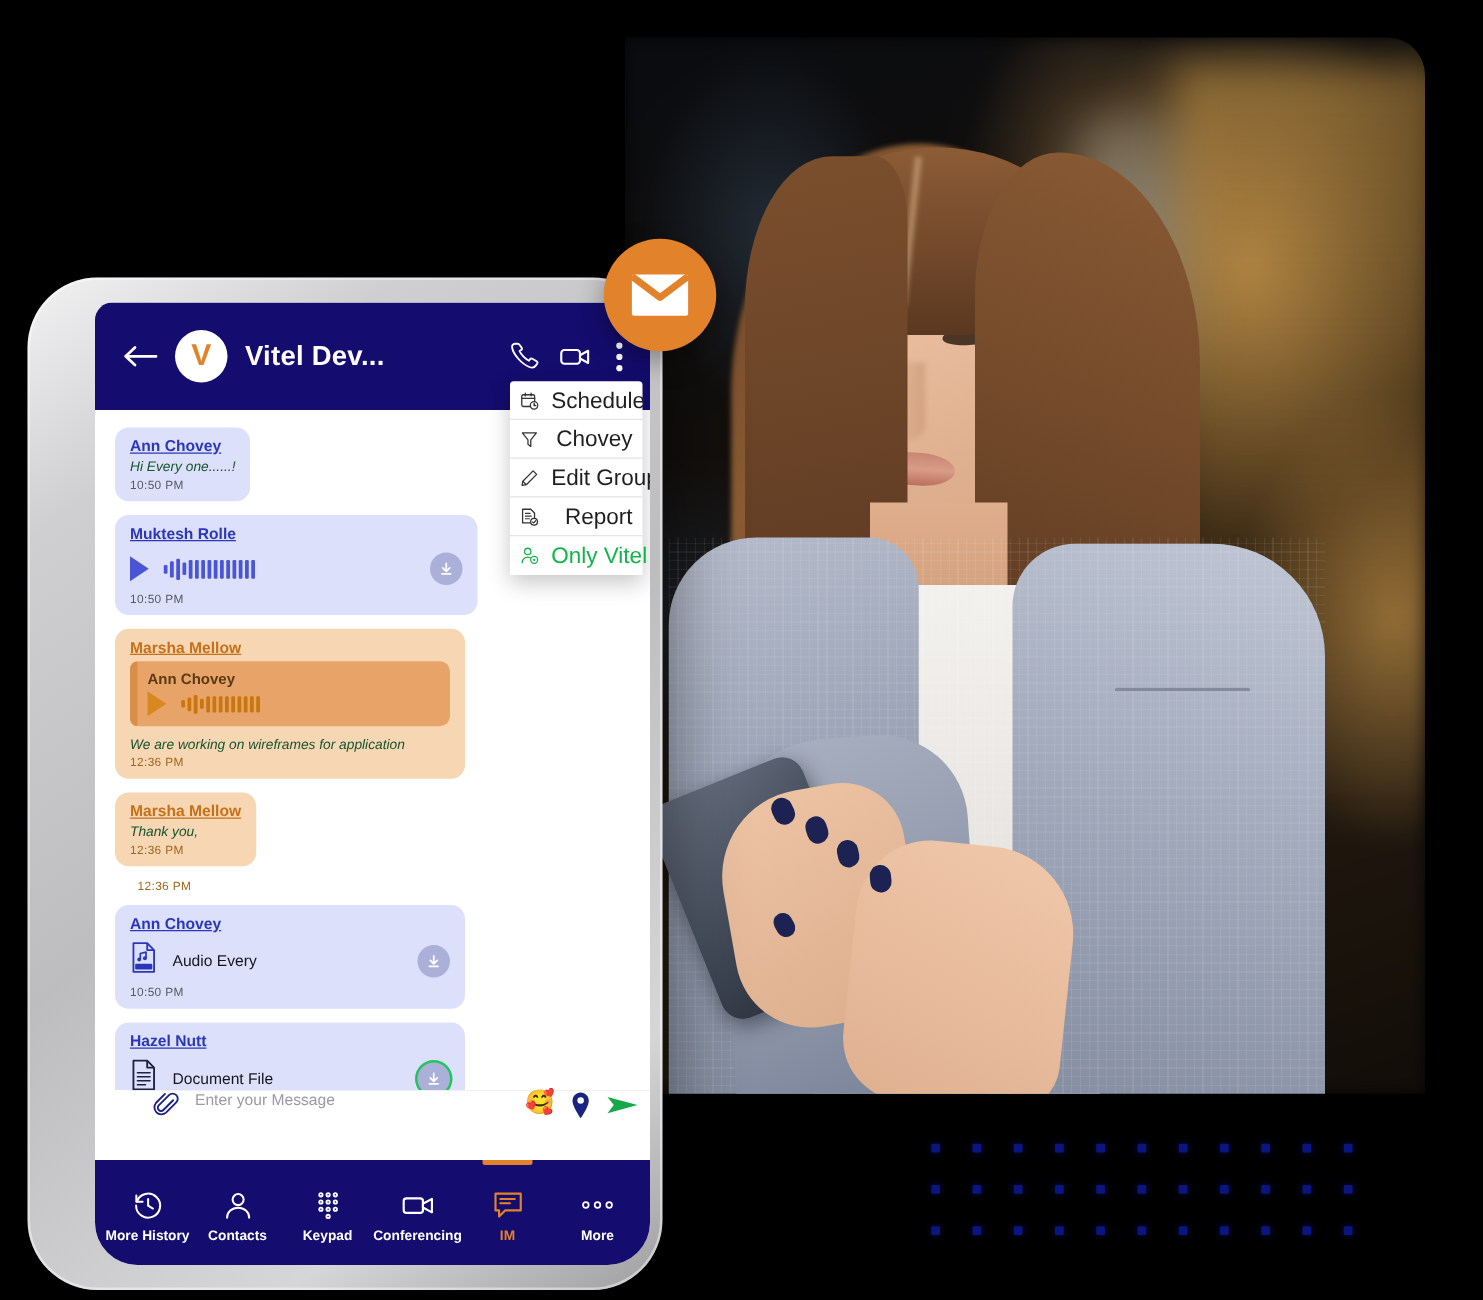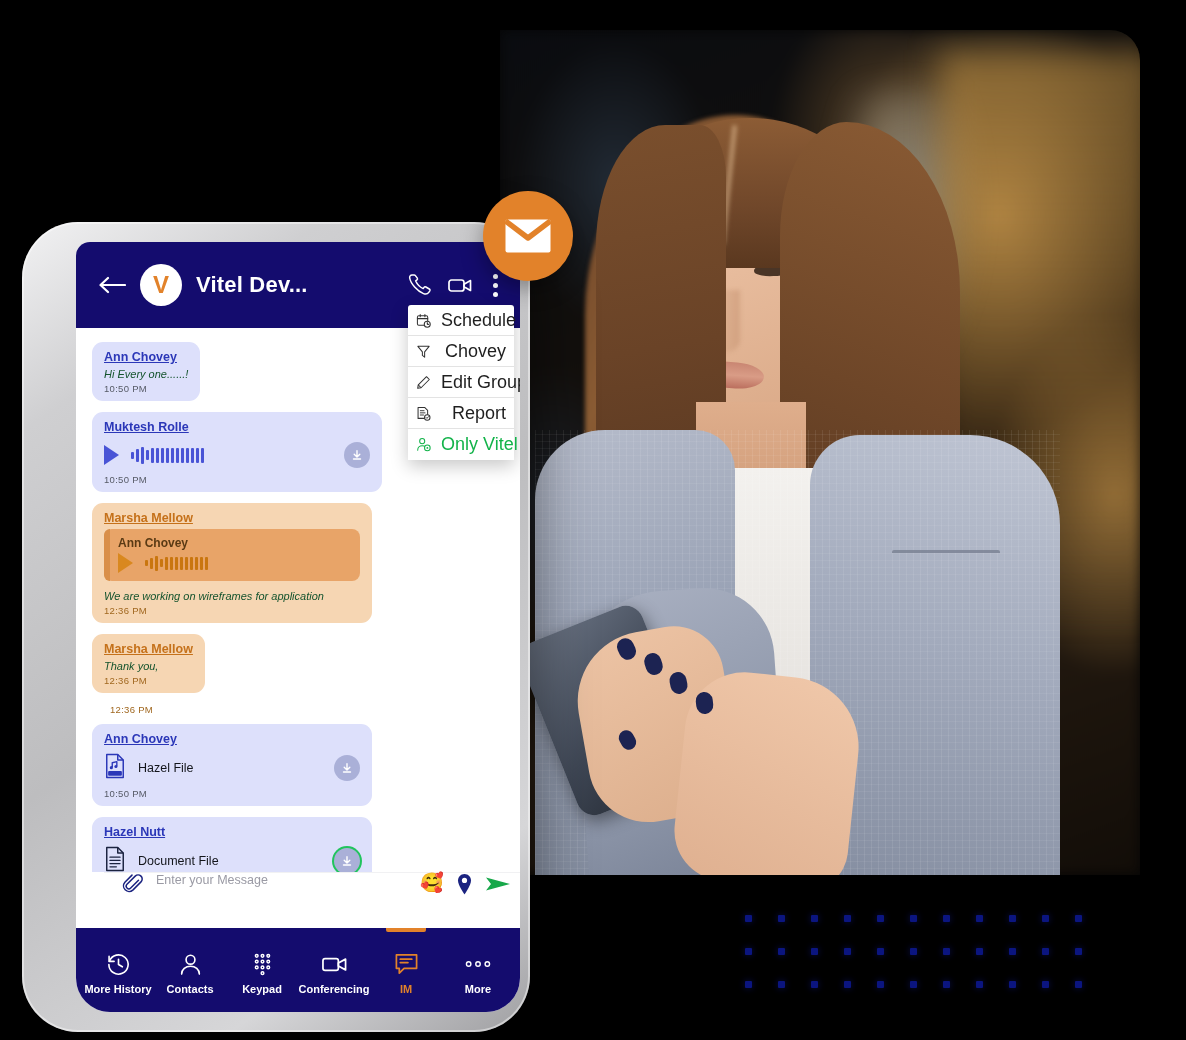--- a/index.html
+++ b/index.html
@@ -544,21 +544,21 @@
             <span>
               <svg viewBox="0 0 24 28" width="22" height="26">
                 <path d="M3 1.5h12l6 6v19H3z" fill="none" stroke="#2b37b8" stroke-width="1.6" stroke-linejoin="round"></path>
                 <path d="M15 1.5v6h6" fill="none" stroke="#2b37b8" stroke-width="1.6" stroke-linejoin="round"></path>
                 <path d="M9 15.5v-5l5-1.2v5" fill="none" stroke="#2b37b8" stroke-width="1.5" stroke-linejoin="round"></path>
                 <circle cx="8" cy="15.8" r="1.7" fill="#2b37b8"></circle>
                 <circle cx="13" cy="14.6" r="1.7" fill="#2b37b8"></circle>
                 <rect x="4.5" y="19.5" width="15" height="5" rx="1" fill="#2b37b8"></rect>
               </svg>
             </span>
-            <span class="file-name">Hazel File</span>
+            <span class="file-name">Audio Every</span>
             <div class="dl-btn">
               <svg viewBox="0 0 16 16" width="14" height="14">
                 <path d="M8 3v7M4.8 7.2 8 10.4l3.2-3.2M4 12.6h8" stroke="#fff" stroke-width="1.6" fill="none" stroke-linecap="round" stroke-linejoin="round"></path>
               </svg>
             </div>
           </div>
           <div class="ts">10:50 PM</div>
         </div>
 
         <div class="bubble blue b-wide3">

